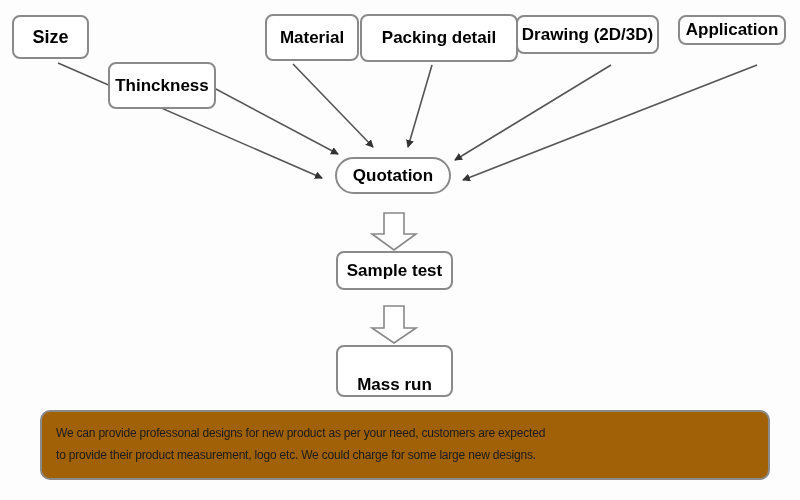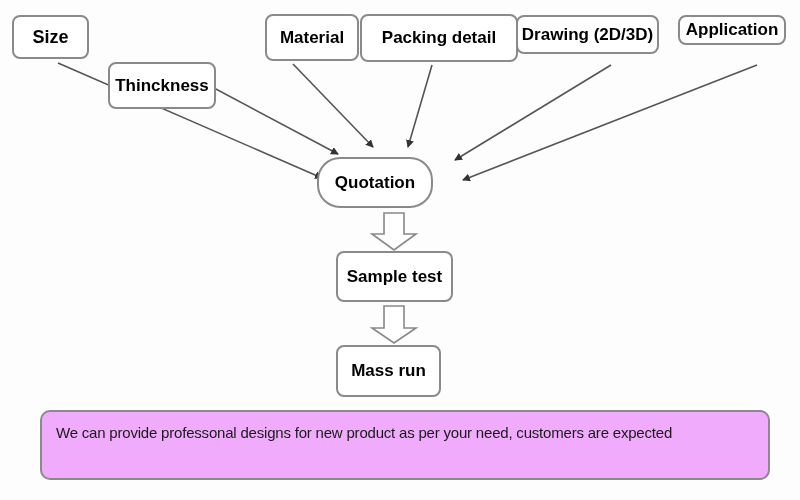--- a/index.html
+++ b/index.html
@@ -3,22 +3,22 @@
 <meta charset="utf-8">
 <style>
   html, body { margin:0; padding:0; }
   body { width:800px; height:500px; background:#fdfdfd; position:relative; overflow:hidden;
          font-family:"Liberation Sans", sans-serif; color:#111; }
   .box { position:absolute; box-sizing:border-box; border:2px solid #8a8a8a; border-radius:8px;
          background:#fff; display:flex; align-items:center; justify-content:center;
          font-weight:bold; font-size:17px; color:#000000; white-space:nowrap; }
   svg.arrows { position:absolute; left:0; top:0; }
   .note { position:absolute; left:40px; top:410px; width:730px; height:70px; box-sizing:border-box;
-          border:2px solid #8a8a8a; border-radius:10px; background:#f0abfc;
-          padding:10px 0 0 14px; font-size:15px; line-height:22px; color:#1a1a1a; letter-spacing:-0.2px; }
+          border:2px solid #8a8a8a; border-radius:10px; background:#a16207;
+          padding:10px 0 0 14px; font-size:12px; line-height:22px; color:#1a1a1a; letter-spacing:-0.2px; }
   .note div { white-space:nowrap; }
 </style>
 </head>
 <body>
 
 <svg class="arrows" width="800" height="500">
   <defs>
     <marker id="ah" markerWidth="8" markerHeight="8" refX="7" refY="4" orient="auto" markerUnits="userSpaceOnUse">
       <path d="M0,0 L8,4 L0,8 z" fill="#333"></path>
     </marker>
@@ -46,25 +46,26 @@
 <div class="box" style="left:360px;top:14px;width:158px;height:48px;">
     <span>Packing detail</span>
   </div>
 <div class="box" style="left:516px;top:15px;width:143px;height:39px;">
     <span>Drawing (2D/3D)</span>
   </div>
 <div class="box" style="left:678px;top:15px;width:108px;height:30px;">
     <span>Application</span>
   </div>
 
-<div class="box" style="left:317px;top:157px;width:116px;height:51px;border-radius:23px;">
+<div class="box" style="left:335px;top:157px;width:116px;height:37px;border-radius:23px;">
     <span>Quotation</span>
   </div>
-<div class="box" style="left:336px;top:251px;width:117px;height:51px;">
+<div class="box" style="left:336px;top:251px;width:117px;height:39px;">
     <span>Sample test</span>
   </div>
-<div class="box" style="left:336px;top:345px;width:105px;height:52px;">
+<div class="box" style="left:336px;top:345px;width:117px;height:52px;align-items:flex-end;">
     <span>Mass run</span>
   </div>
 
 <div class="note">
   <div>We can provide professonal designs for new product  as per your need, customers are expected</div>
+  <div>to provide their product measurement, logo etc. We could charge for some large new designs.</div>
 </div>
 
 </body></html>

